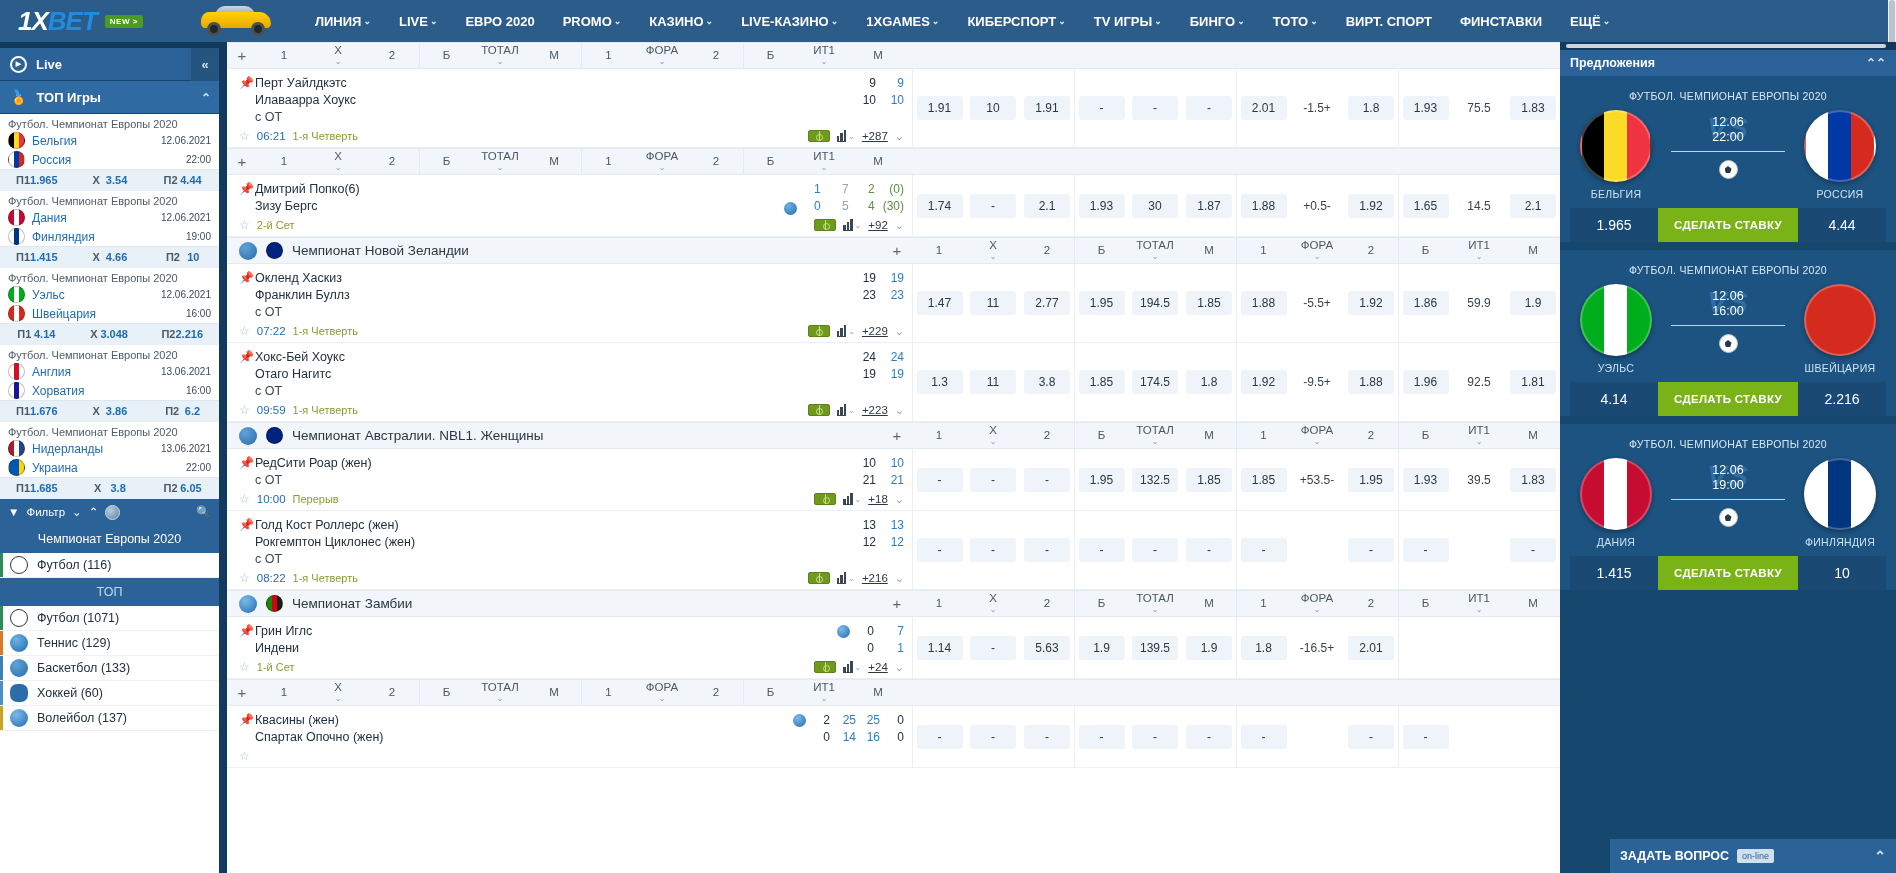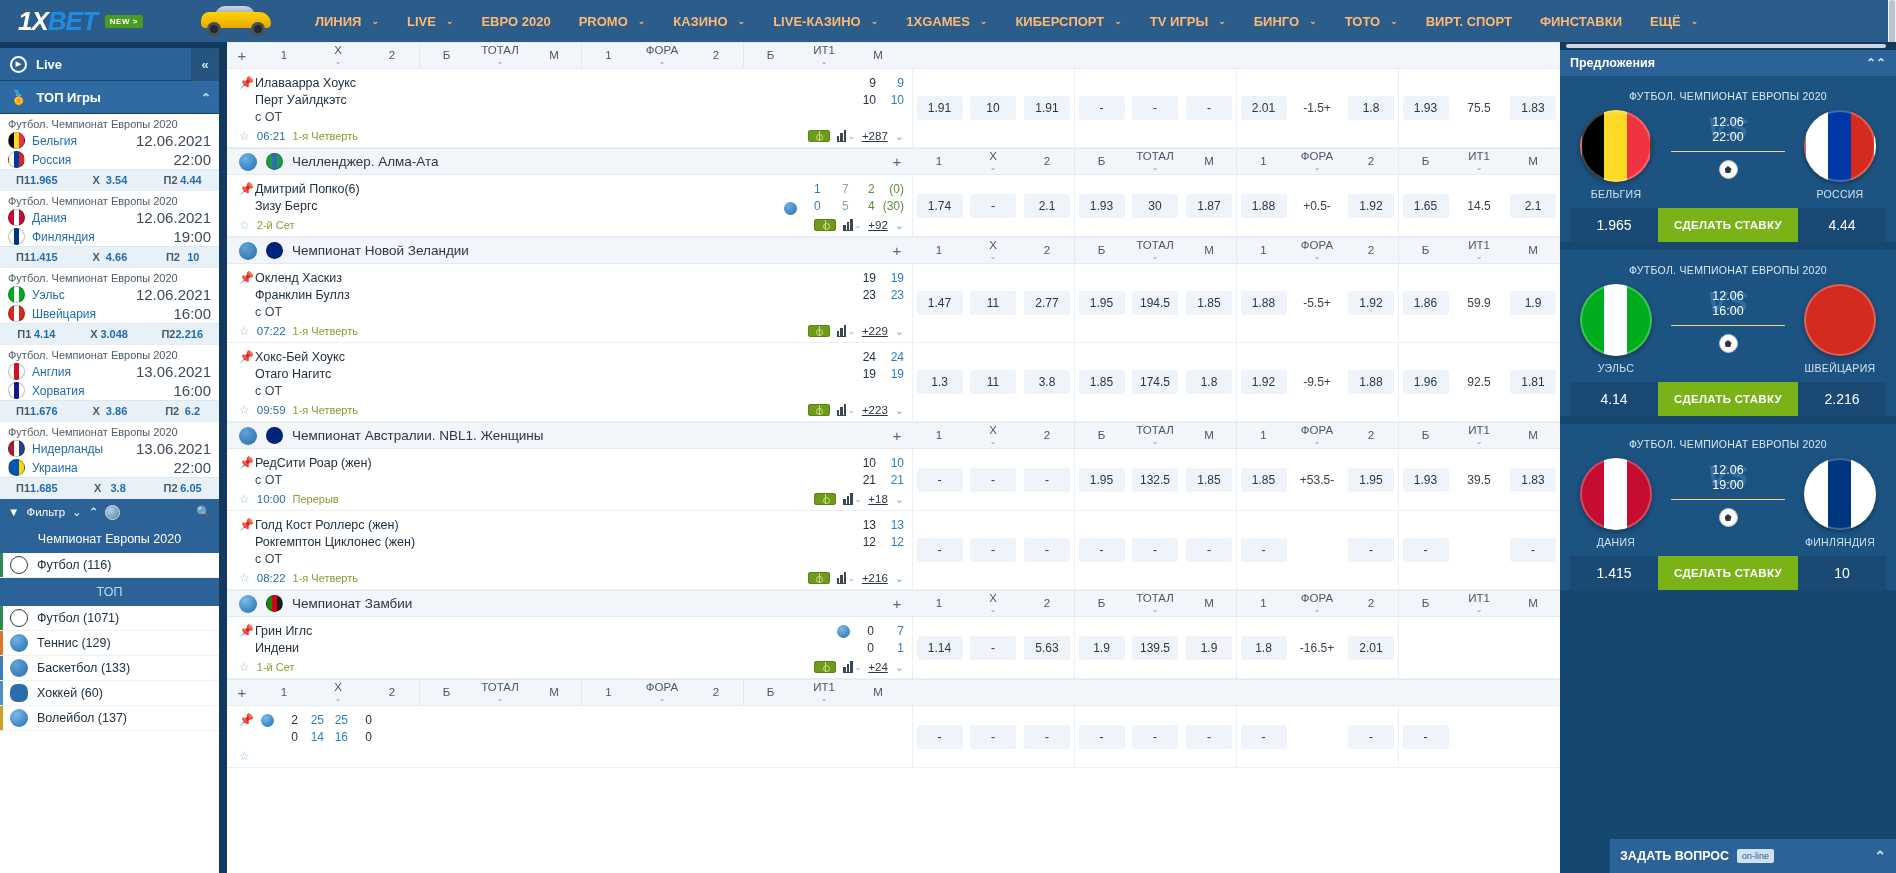--- a/index.html
+++ b/index.html
@@ -40,22 +40,22 @@
     border-radius:10px 10px 0 0;
   }
   .car .w1, .car .w2 {
     position:absolute; bottom:2px; width:14px; height:14px; border-radius:50%;
     background:#23262b; border:3px solid #4a4f57;
   }
   .car .w1 { left:10px; } .car .w2 { right:10px; }
 
   .navitems { display:flex; align-items:center; margin-left:26px; gap:0; }
   .navitem {
-    color:#fdba74; font-size:13px; font-weight:bold; padding:0 14px;
-    white-space:nowrap; display:flex; align-items:center; gap:10px; cursor:pointer;
+    color:#ffffff; font-size:13px; font-weight:bold; padding:0 14px;
+    white-space:nowrap; display:flex; align-items:center; gap:2px; cursor:pointer;
     height:42px;
   }
   .caret { font-size:9px; opacity:0.9; }
 
   
   .body-row { display:flex; height:831px; }
 
   
   .sidebar { width:219px; background:#ffffff; position:relative; flex:0 0 219px; }
   .sb-top-strip { height:6px; background:#123a5e; }
@@ -80,21 +80,21 @@
   }
   .ico-medal { font-size:14px; }
 
   .tg-block { border-bottom:1px solid #e8eef4; background:#fff; }
   .tg-league { font-size:11px; color:#4f5c69; padding:4px 8px 1px 8px; }
   .tg-team {
     display:flex; align-items:center; gap:7px; padding:1px 8px; font-size:12px;
     color:#1f6cb0;
   }
   .tg-team .nm { flex:1; white-space:nowrap; overflow:hidden; text-overflow:ellipsis; }
-  .tg-team .dt { font-size:15px; color:#3d4a57; }
+  .tg-team .dt { font-size:10px; color:#3d4a57; }
   .flag {
     width:17px; height:17px; border-radius:50%; flex:0 0 17px;
     border:1px solid rgba(0,0,0,0.25); overflow:hidden; position:relative;
   }
   .odds-row {
     display:flex; background:#e9f1f8; border-top:1px solid #dce7f1;
     font-size:11px; font-weight:bold; color:#1f6cb0;
   }
   .odds-cell { flex:1; display:flex; align-items:center; justify-content:space-around; padding:4px 16px; }
   .odds-cell .k { color:#4b5a68; font-weight:bold; }
@@ -567,22 +567,22 @@
             </div>
             <div class="mkt-head" style="width: 54px; flex: 0 0 54px;">
               <span>М</span>
             </div>
           </div>
           <div class="ev-row">
             <div class="ev-info" style="flex: 1 1 auto; min-width: 0px;">
               <div class="ev-teams">
                 <div class="pin">📌</div>
                 <div class="ev-names">
+                  <div>Перт Уайлдкэтс</div>
                   <div>Илаваарра Хоукс</div>
-                  <div>Перт Уайлдкэтс</div>
                   <div class="sub">с ОТ</div>
                 </div>
                 <div class="ev-scores">
                   <div class="sc-col dark" style="margin-left: 6px;">
                     <span>9</span>
                     <span>10</span>
                   </div>
                   <div class="sc-col blue" style="margin-left: 10px;">
                     <span>9</span>
                     <span>10</span>
@@ -639,25 +639,20 @@
               <span class="pill">1.93</span>
             </div>
             <div class="odd plain" style="width: 54px; flex: 0 0 54px;">
               <span>75.5</span>
             </div>
             <div class="odd" style="width: 54px; flex: 0 0 54px;">
               <span class="pill">1.83</span>
             </div>
           </div>
           <div class="league-header">
-            <div class="league-title" style="flex: 1 1 auto; min-width: 0px;">
-              <span class="sport-glyph" style="display: inline-block; border-radius: 50%; background: radial-gradient(circle at 35% 30%, rgb(111, 178, 226), rgb(31, 108, 176));"></span>
-              <div class="flag" style="background: linear-gradient(90deg, rgb(30, 156, 78) 0px, rgb(30, 156, 78) 33%, rgb(46, 111, 176) 33%, rgb(46, 111, 176) 66%, rgb(30, 156, 78) 66%, rgb(30, 156, 78) 100%);"></div>
-              <span class="nm">Челленджер. Алма-Ата</span>
-            </div>
             <div class="plus-cell">+</div>
             <div class="mkt-head" style="width: 54px; flex: 0 0 54px;">
               <span>1</span>
             </div>
             <div class="mkt-head" style="width: 54px; flex: 0 0 54px;">
               <span>Х</span>
               <span class="dd">⌄</span>
             </div>
             <div class="mkt-head" style="width: 54px; flex: 0 0 54px;">
               <span>2</span>
@@ -1332,20 +1327,24 @@
               <span class="dd">⌄</span>
             </div>
             <div class="mkt-head" style="width: 54px; flex: 0 0 54px;">
               <span>М</span>
             </div>
           </div>
           <div class="ev-row">
             <div class="ev-info" style="flex: 1 1 auto; min-width: 0px;">
               <div class="ev-teams">
                 <div class="pin">📌</div>
+                <div class="ev-names">
+                  <div>Квасины (жен)</div>
+                  <div>Спартак Опочно (жен)</div>
+                </div>
                 <div class="ev-scores">
                   <div style="display: flex; flex-direction: column; height: 17px;">
                     <span class="serve-ico" style="background: radial-gradient(circle at 35% 30%, rgb(124, 187, 232), rgb(31, 108, 176));"></span>
                   </div>
                   <div class="sc-col dark" style="margin-left: 6px;">
                     <span>2</span>
                     <span>0</span>
                   </div>
                   <div class="sc-col blue" style="margin-left: 8px;">
                     <span>25</span>

